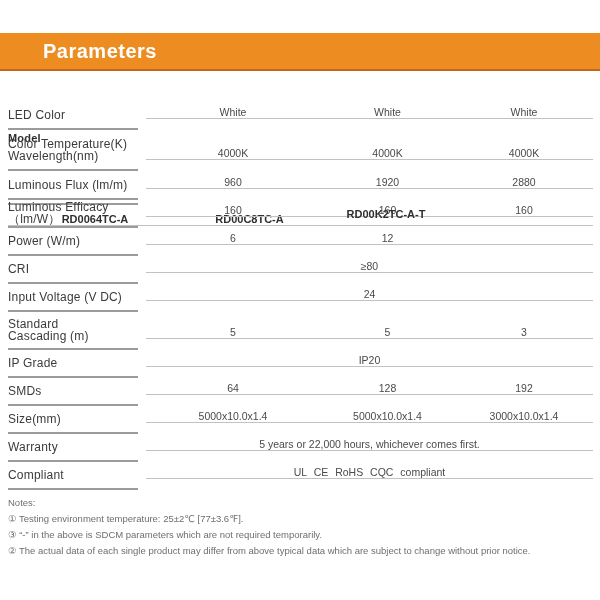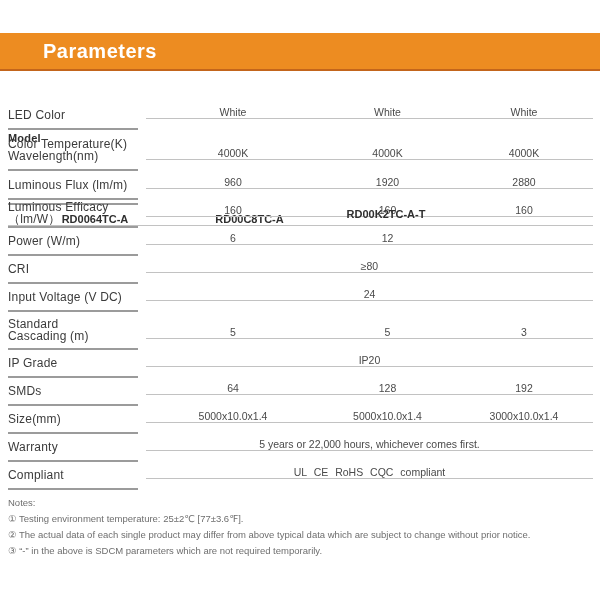--- a/index.html
+++ b/index.html
@@ -187,15 +187,15 @@
     <div class="vals">
       <div class="span-cell compliant-cell">UL CE RoHS CQC compliant</div>
     </div>
   </div>
 
 </div>
 
 <div class="notes">
   <div class="note-line">Notes:</div>
   <div class="note-line">① Testing environment temperature: 25±2℃ [77±3.6℉].</div>
+  <div class="note-line">③ “-” in the above is SDCM parameters which are not required temporarily.</div>
   <div class="note-line">② The actual data of each single product may differ from above typical data which are subject to change without prior notice.</div>
-  <div class="note-line">③ “-” in the above is SDCM parameters which are not required temporarily.</div>
 </div>
 
 </body></html>

